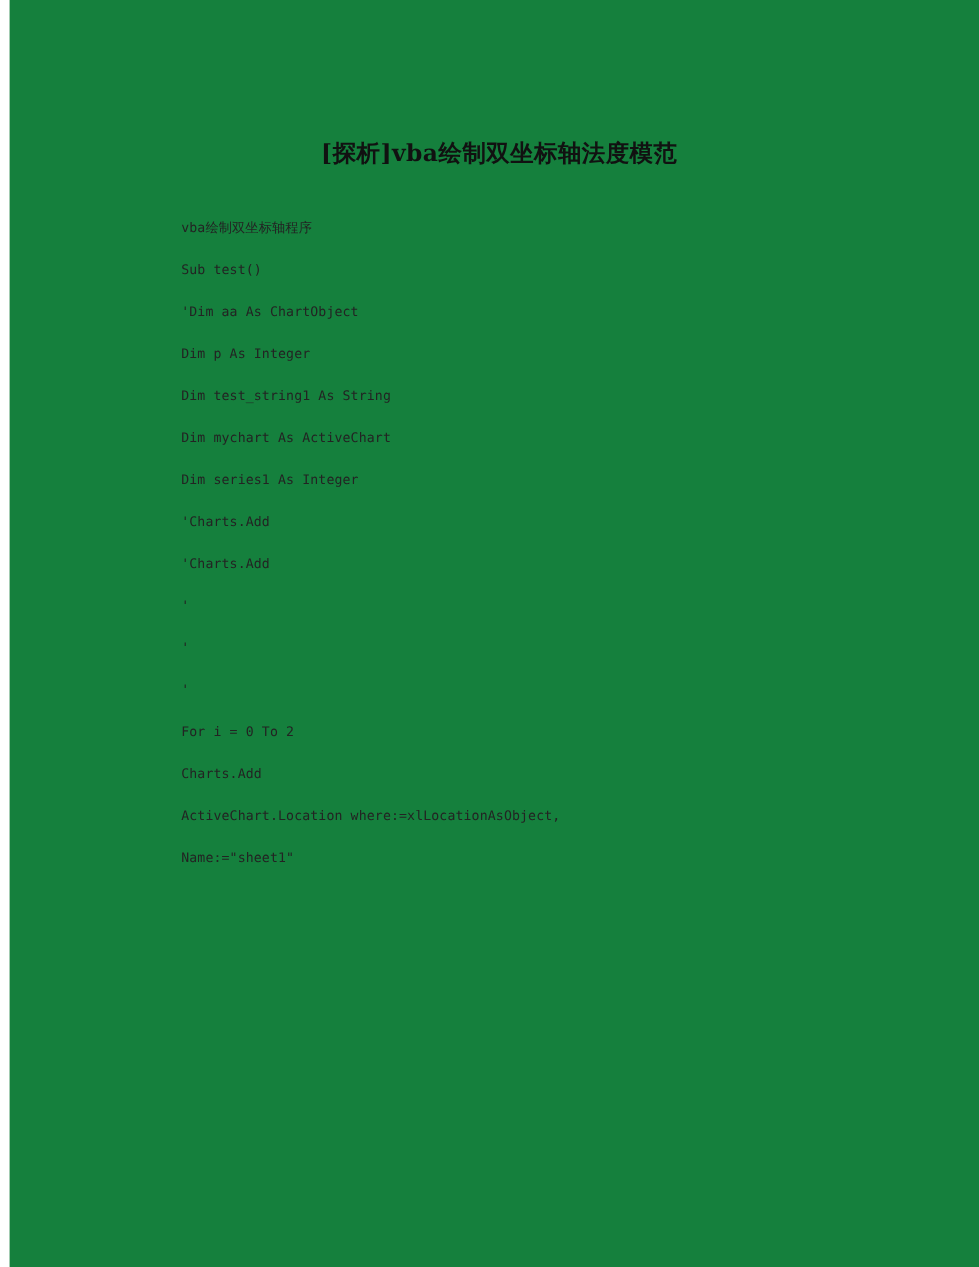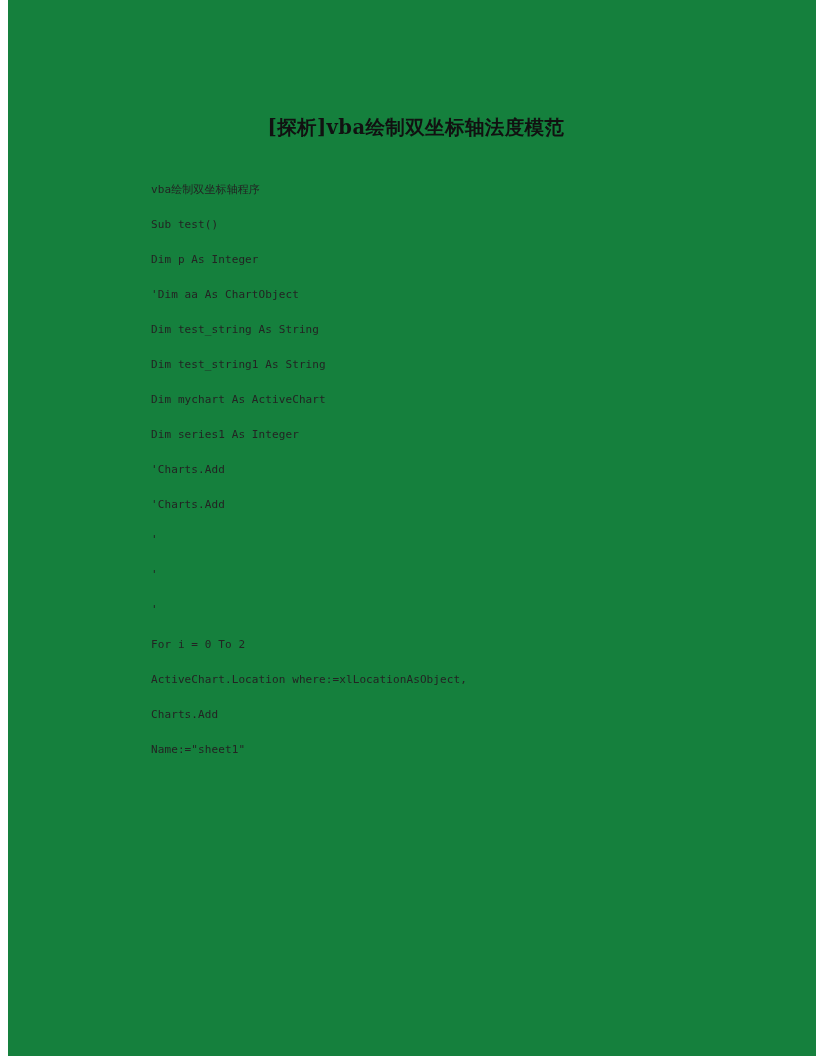--- a/index.html
+++ b/index.html
@@ -82,25 +82,24 @@
 <div class="page">
 
   <div class="doc-title">[探析]vba绘制双坐标轴法度模范</div>
 
   <div class="body-block">
 
     <div class="code-line cjk">vba绘制双坐标轴程序</div>
 
     <div class="code-line">Sub test()</div>
 
+    <div class="code-line">'Dim aa As ChartObject</div>
+
     <div class="code-line">Dim p As Integer</div>
 
-    <div class="code-line">'Dim aa As ChartObject</div>
-
-    <div class="code-line">Dim test_string As String</div>
 
     <div class="code-line">Dim test_string1 As String</div>
 
     <div class="code-line">Dim mychart As ActiveChart</div>
 
     <div class="code-line">Dim series1 As Integer</div>
 
     <div class="code-line">'Charts.Add</div>
 
 
@@ -109,21 +108,21 @@
 
     <div class="code-line">'</div>
 
     <div class="code-line">'</div>
 
     <div class="code-line">'</div>
 
 
     <div class="code-line">For i = 0 To 2</div>
 
+    <div class="code-line">Charts.Add</div>
+
     <div class="code-line">ActiveChart.Location where:=xlLocationAsObject,</div>
-
-    <div class="code-line">Charts.Add</div>
 
     <div class="code-line">Name:="sheet1"</div>
 
 
   </div>
 </div>
 
 </body></html>

